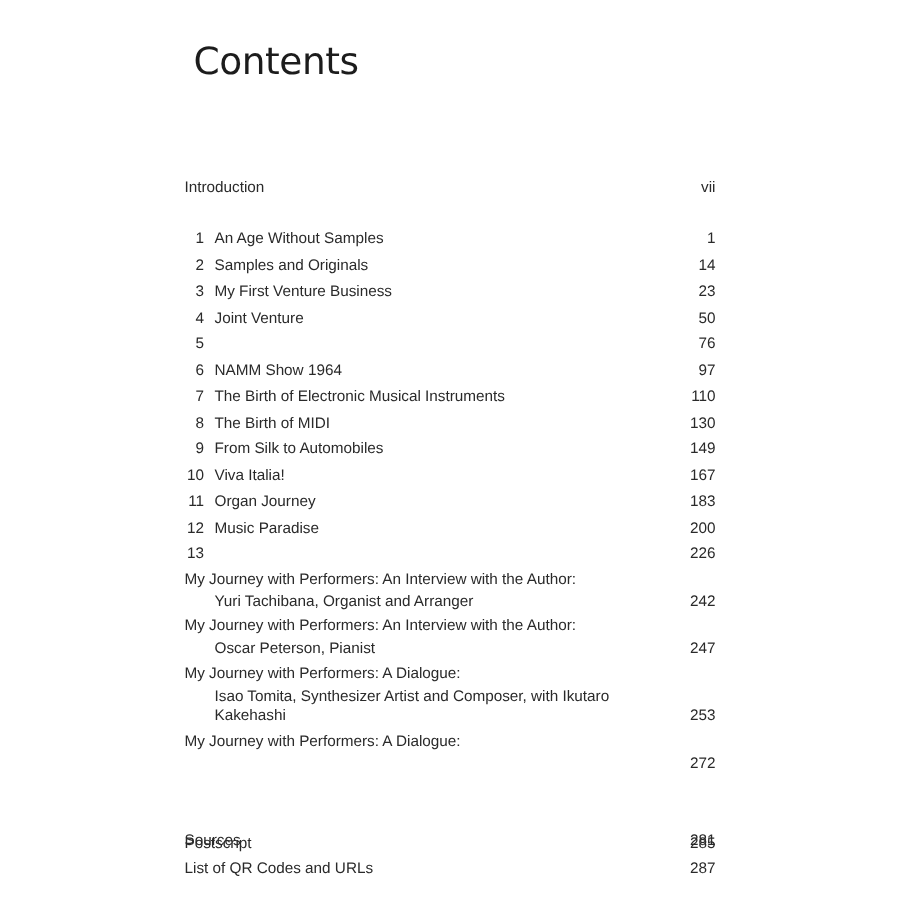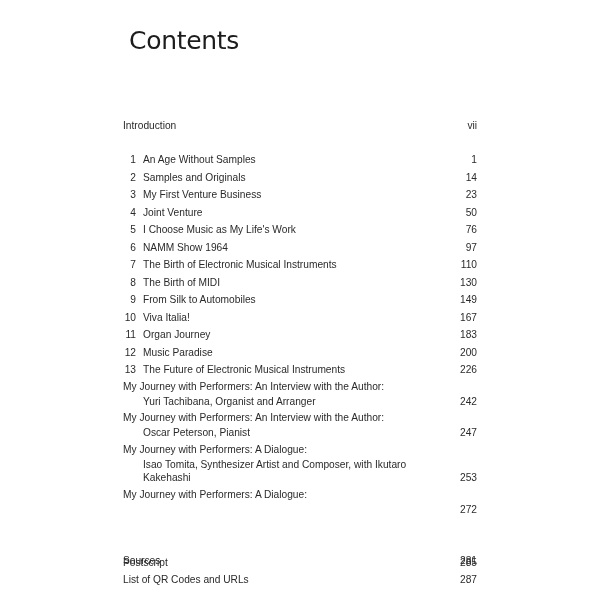--- a/index.html
+++ b/index.html
@@ -46,21 +46,20 @@
       <span class="lbl ch">My First Venture Business</span>
       <span class="pg">23</span>
     </div>
   <div class="row" style="top:205.5px">
       <span class="num">4</span>
       <span class="lbl ch">Joint Venture</span>
       <span class="pg">50</span>
     </div>
   <div class="row" style="top:223px">
       <span class="num">5</span>
-      <span class="lbl ch">I Choose Music as My Life's Work</span>
       <span class="pg">76</span>
     </div>
   <div class="row" style="top:240.5px">
       <span class="num">6</span>
       <span class="lbl ch">NAMM Show 1964</span>
       <span class="pg">97</span>
     </div>
   <div class="row" style="top:258px">
       <span class="num">7</span>
       <span class="lbl ch">The Birth of Electronic Musical Instruments</span>
@@ -86,21 +85,20 @@
       <span class="lbl ch">Organ Journey</span>
       <span class="pg">183</span>
     </div>
   <div class="row" style="top:345.5px">
       <span class="num">12</span>
       <span class="lbl ch">Music Paradise</span>
       <span class="pg">200</span>
     </div>
   <div class="row" style="top:363px">
       <span class="num">13</span>
-      <span class="lbl ch">The Future of Electronic Musical Instruments</span>
       <span class="pg">226</span>
     </div>
 
   <div class="row" style="top:380px">
       <span class="lbl">My Journey with Performers: An Interview with the Author:</span>
     </div>
   <div class="row" style="top:395px">
       <span class="lbl ind">Yuri Tachibana, Organist and Arranger</span>
       <span class="pg">242</span>
     </div>

